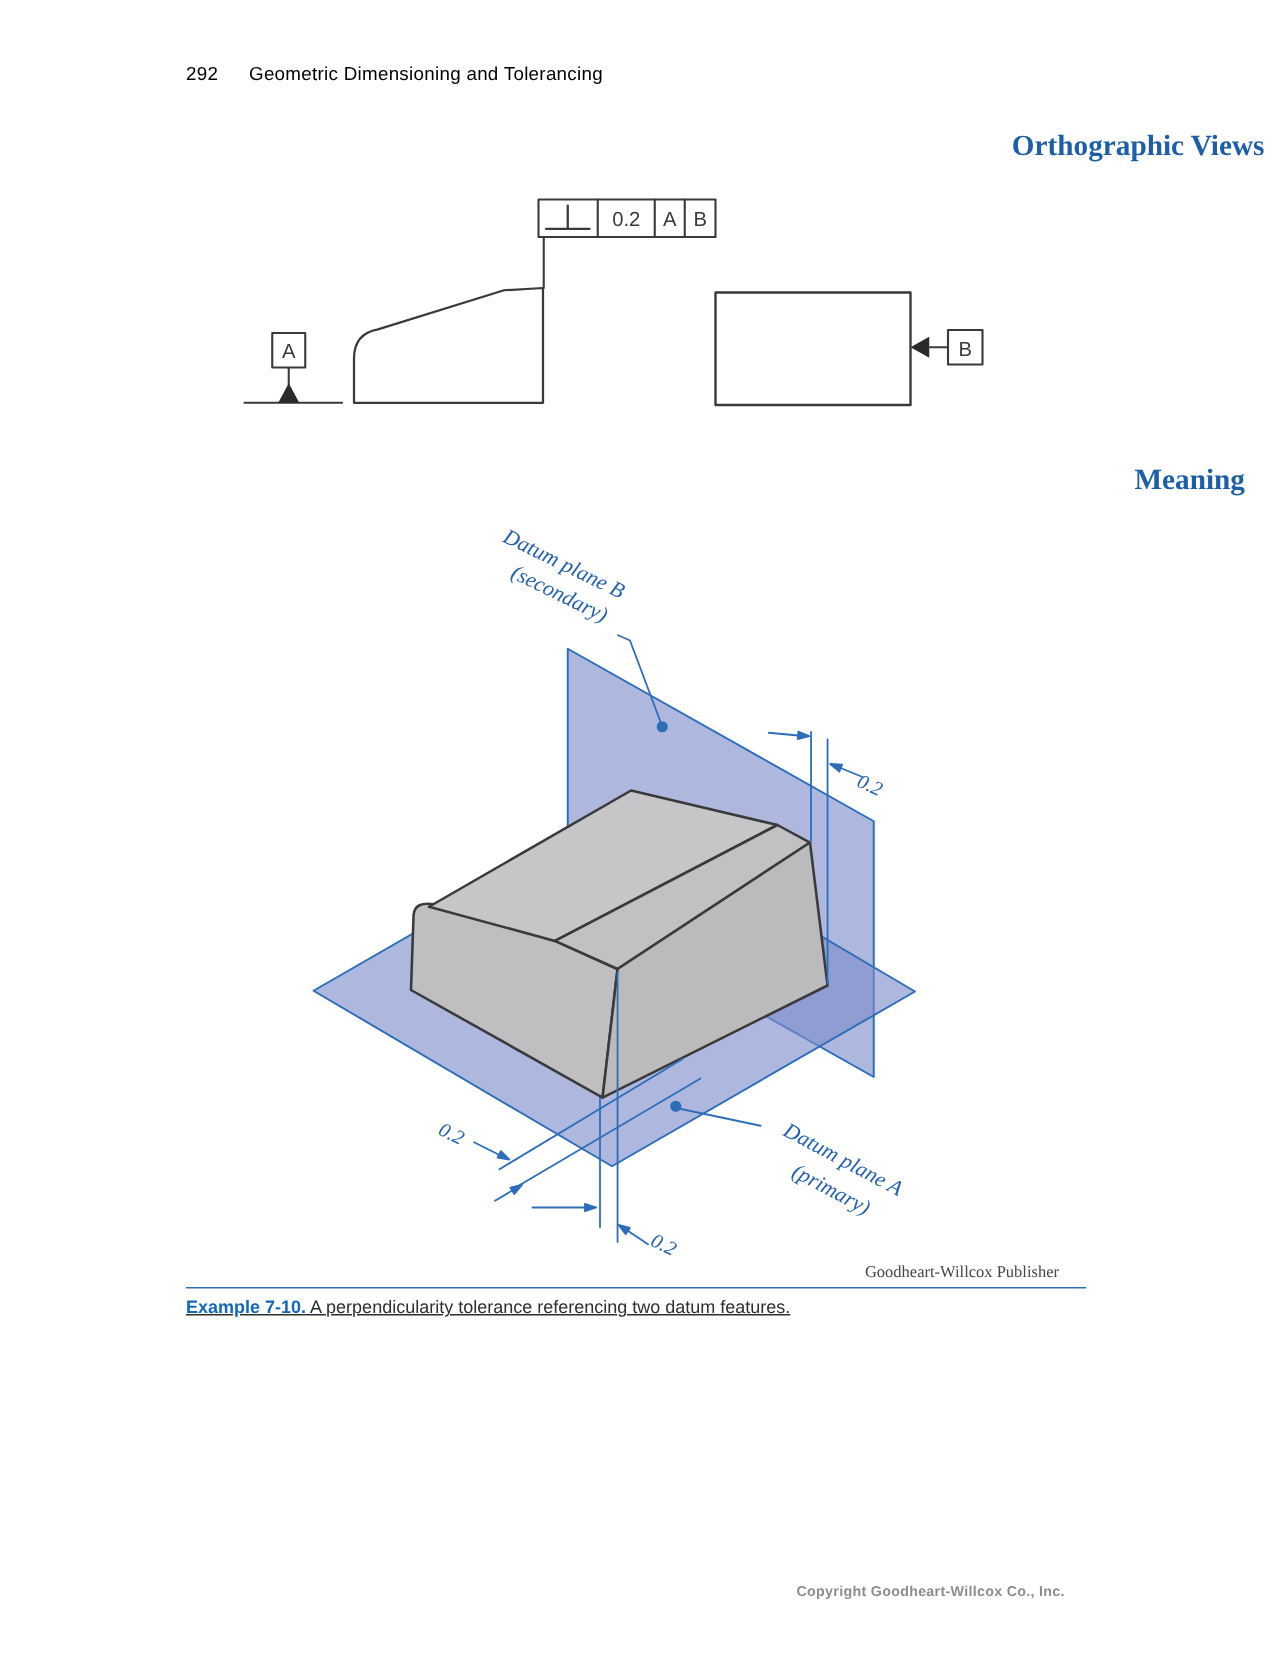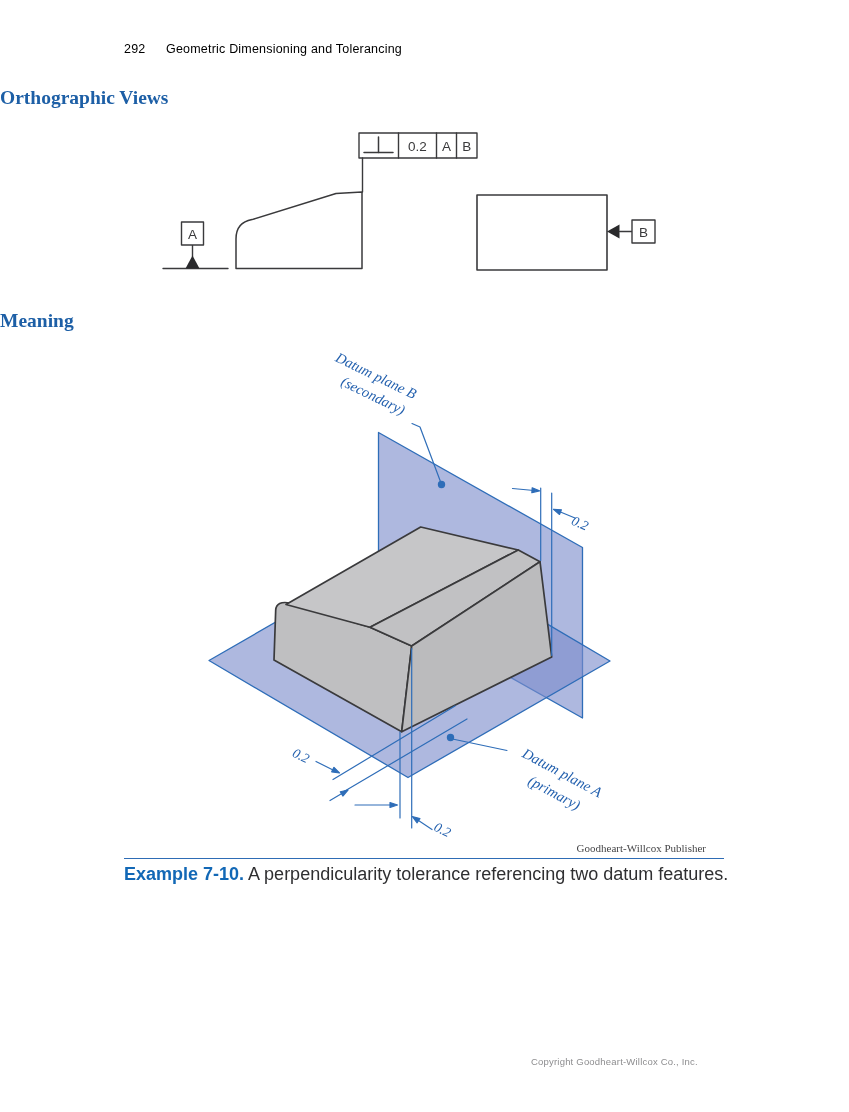--- a/index.html
+++ b/index.html
@@ -4,33 +4,33 @@
 <style>
   html,body{margin:0;padding:0;}
   body{
     width:849px;height:1112px;position:relative;background:#ffffff;
     font-family:"Liberation Sans",sans-serif;overflow:hidden;
   }
   .abs{position:absolute;}
   .running-head{top:42px;left:124px;font-size:12.5px;color:#000000;letter-spacing:.2px;}
   .running-head .pagenum{display:inline-block;width:42px;}
   .fig-heading{
-    left:0;width:843px;text-align:left;
+    left:0;width:843px;text-align:right;
     font-family:"Liberation Serif",serif;font-weight:bold;font-size:19.5px;color:#1d5fa6;
   }
   .fig-heading.ortho{top:87px;}
   .fig-heading.meaning{top:310px;width:830px;}
   .credit{
     top:842px;right:143px;font-family:"Liberation Serif",serif;
     font-size:11px;color:#454547;
   }
   .caption-rule{top:858px;left:124px;width:600px;border-top:1.4px solid #2e6cb5;height:0;}
-  .caption{top:864px;left:124px;width:610px;font-size:18px;color:#2f2f31;}
+  .caption{top:864px;left:124px;width:610px;font-size:12px;color:#2f2f31;text-decoration:underline;}
   .caption .cap-label{color:#1268b6;font-weight:bold;}
-  .footer{top:1056px;left:531px;font-size:9.5px;color:#8d8d8f;letter-spacing:.2px;}
+  .footer{top:1056px;left:531px;font-size:9.5px;color:#8d8d8f;letter-spacing:.2px;font-weight:bold;}
   svg text{font-family:"Liberation Sans",sans-serif;}
   svg text.tech{fill:#3a3a3c;font-size:13.5px;}
   svg text.dim{
     font-family:"Liberation Serif",serif;font-style:italic;
     fill:#2360ae;font-size:13.5px;
   }
   svg text.plane-label{
     font-family:"Liberation Serif",serif;font-style:italic;
     fill:#2360ae;font-size:14.5px;
   }

